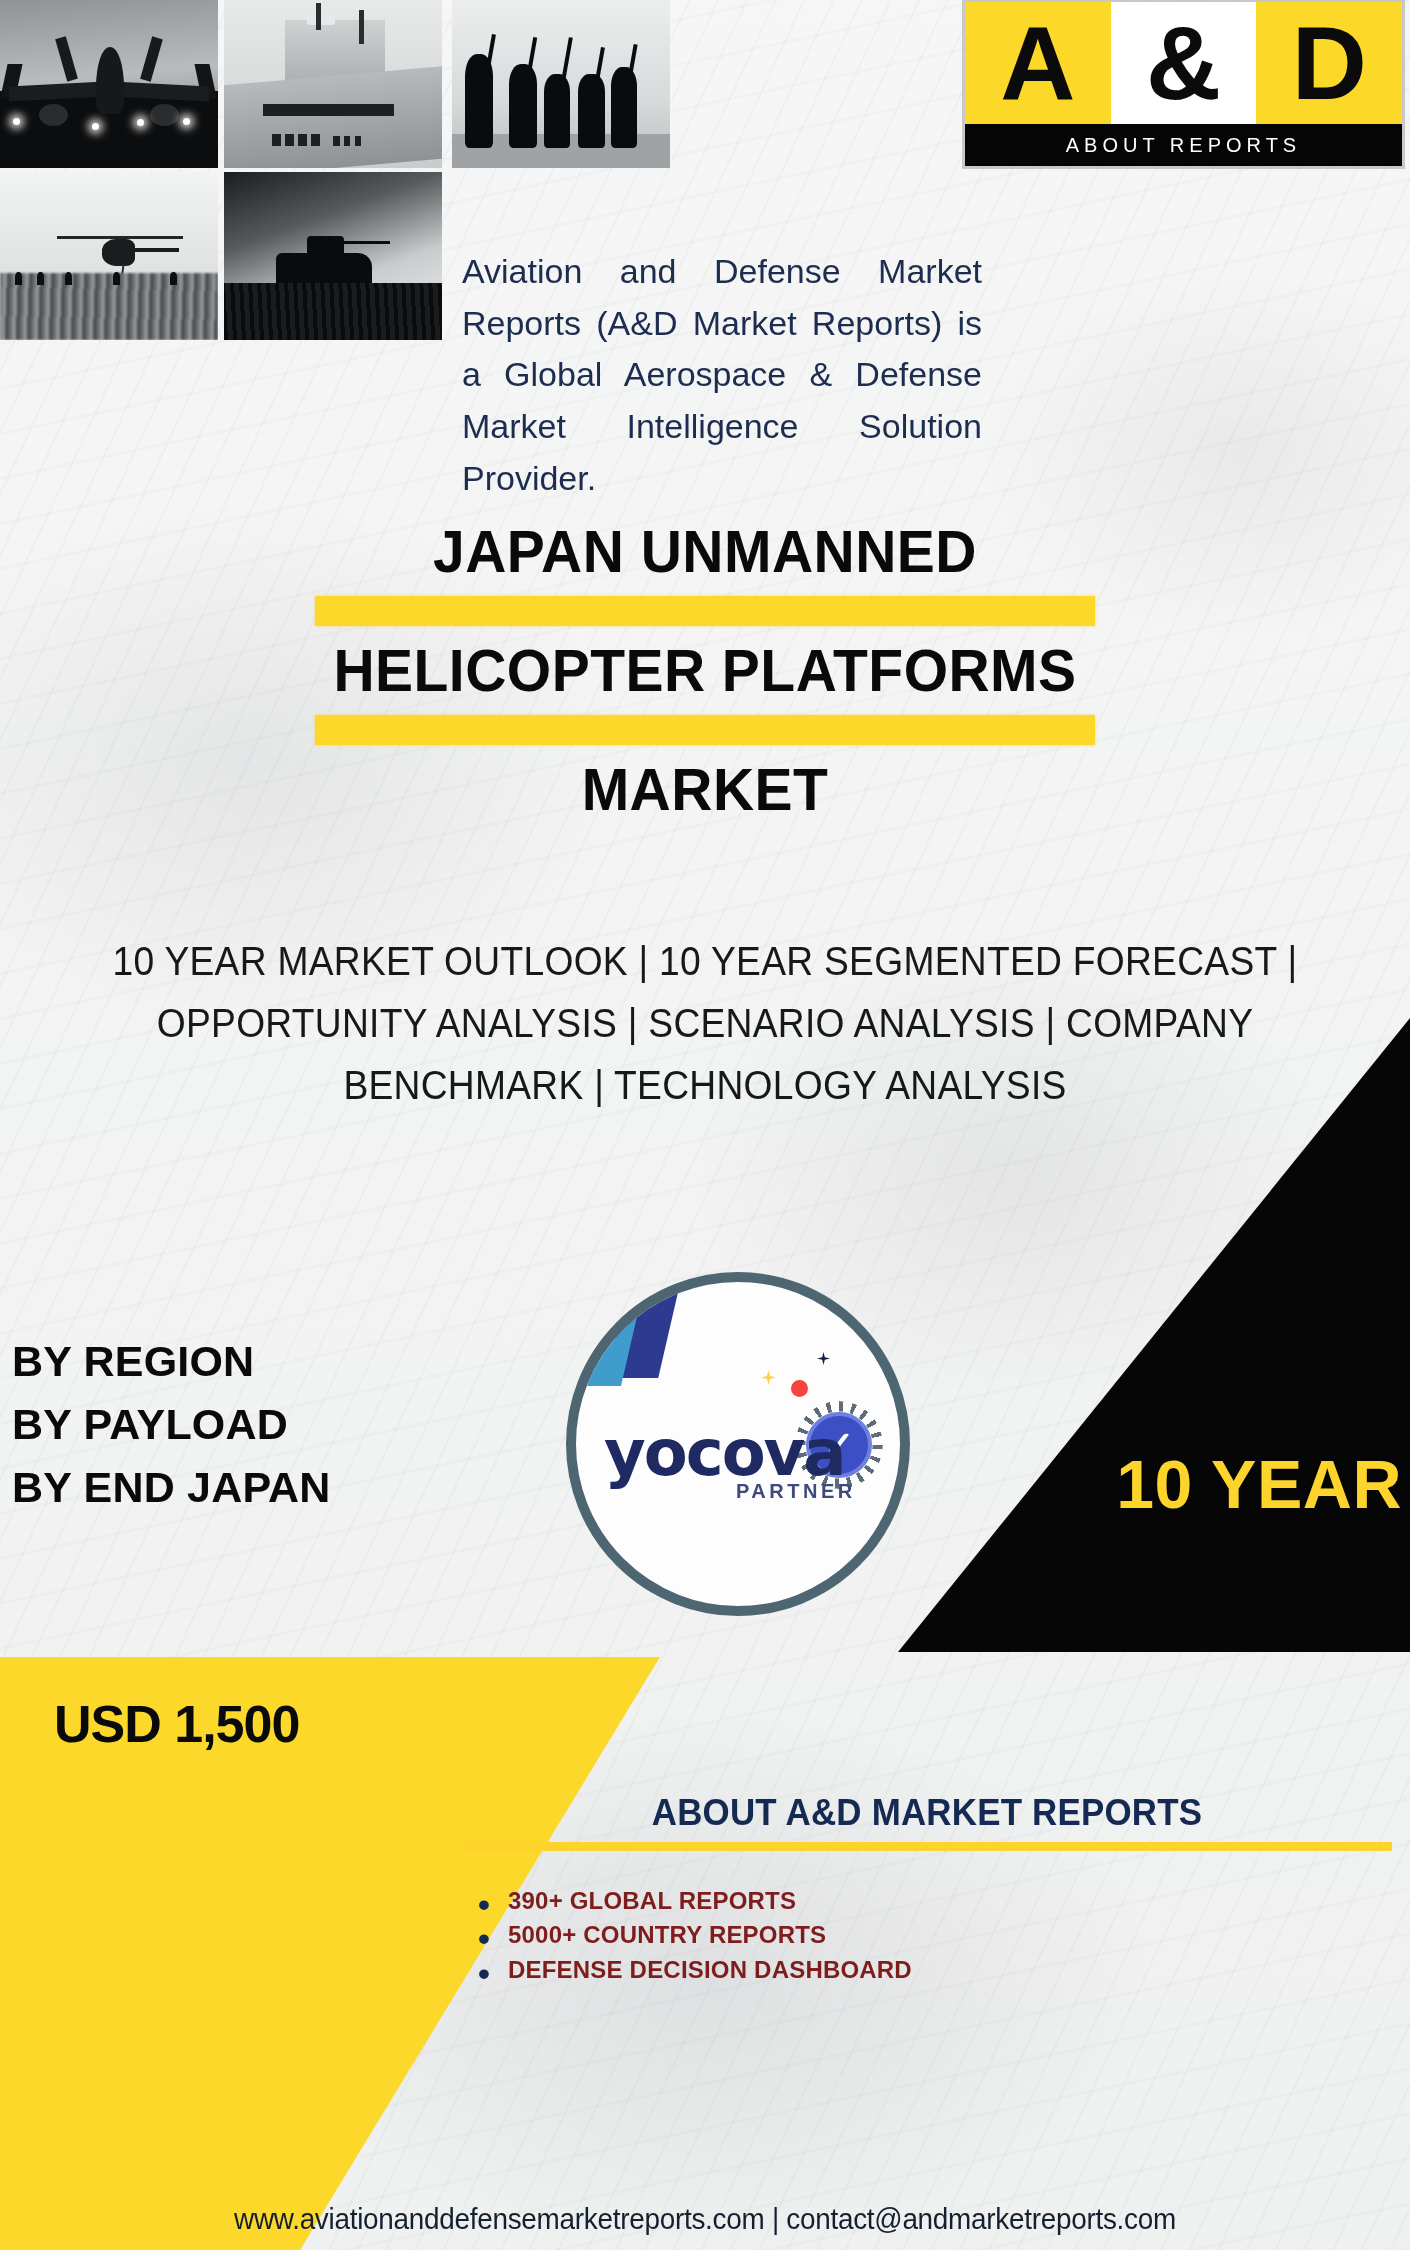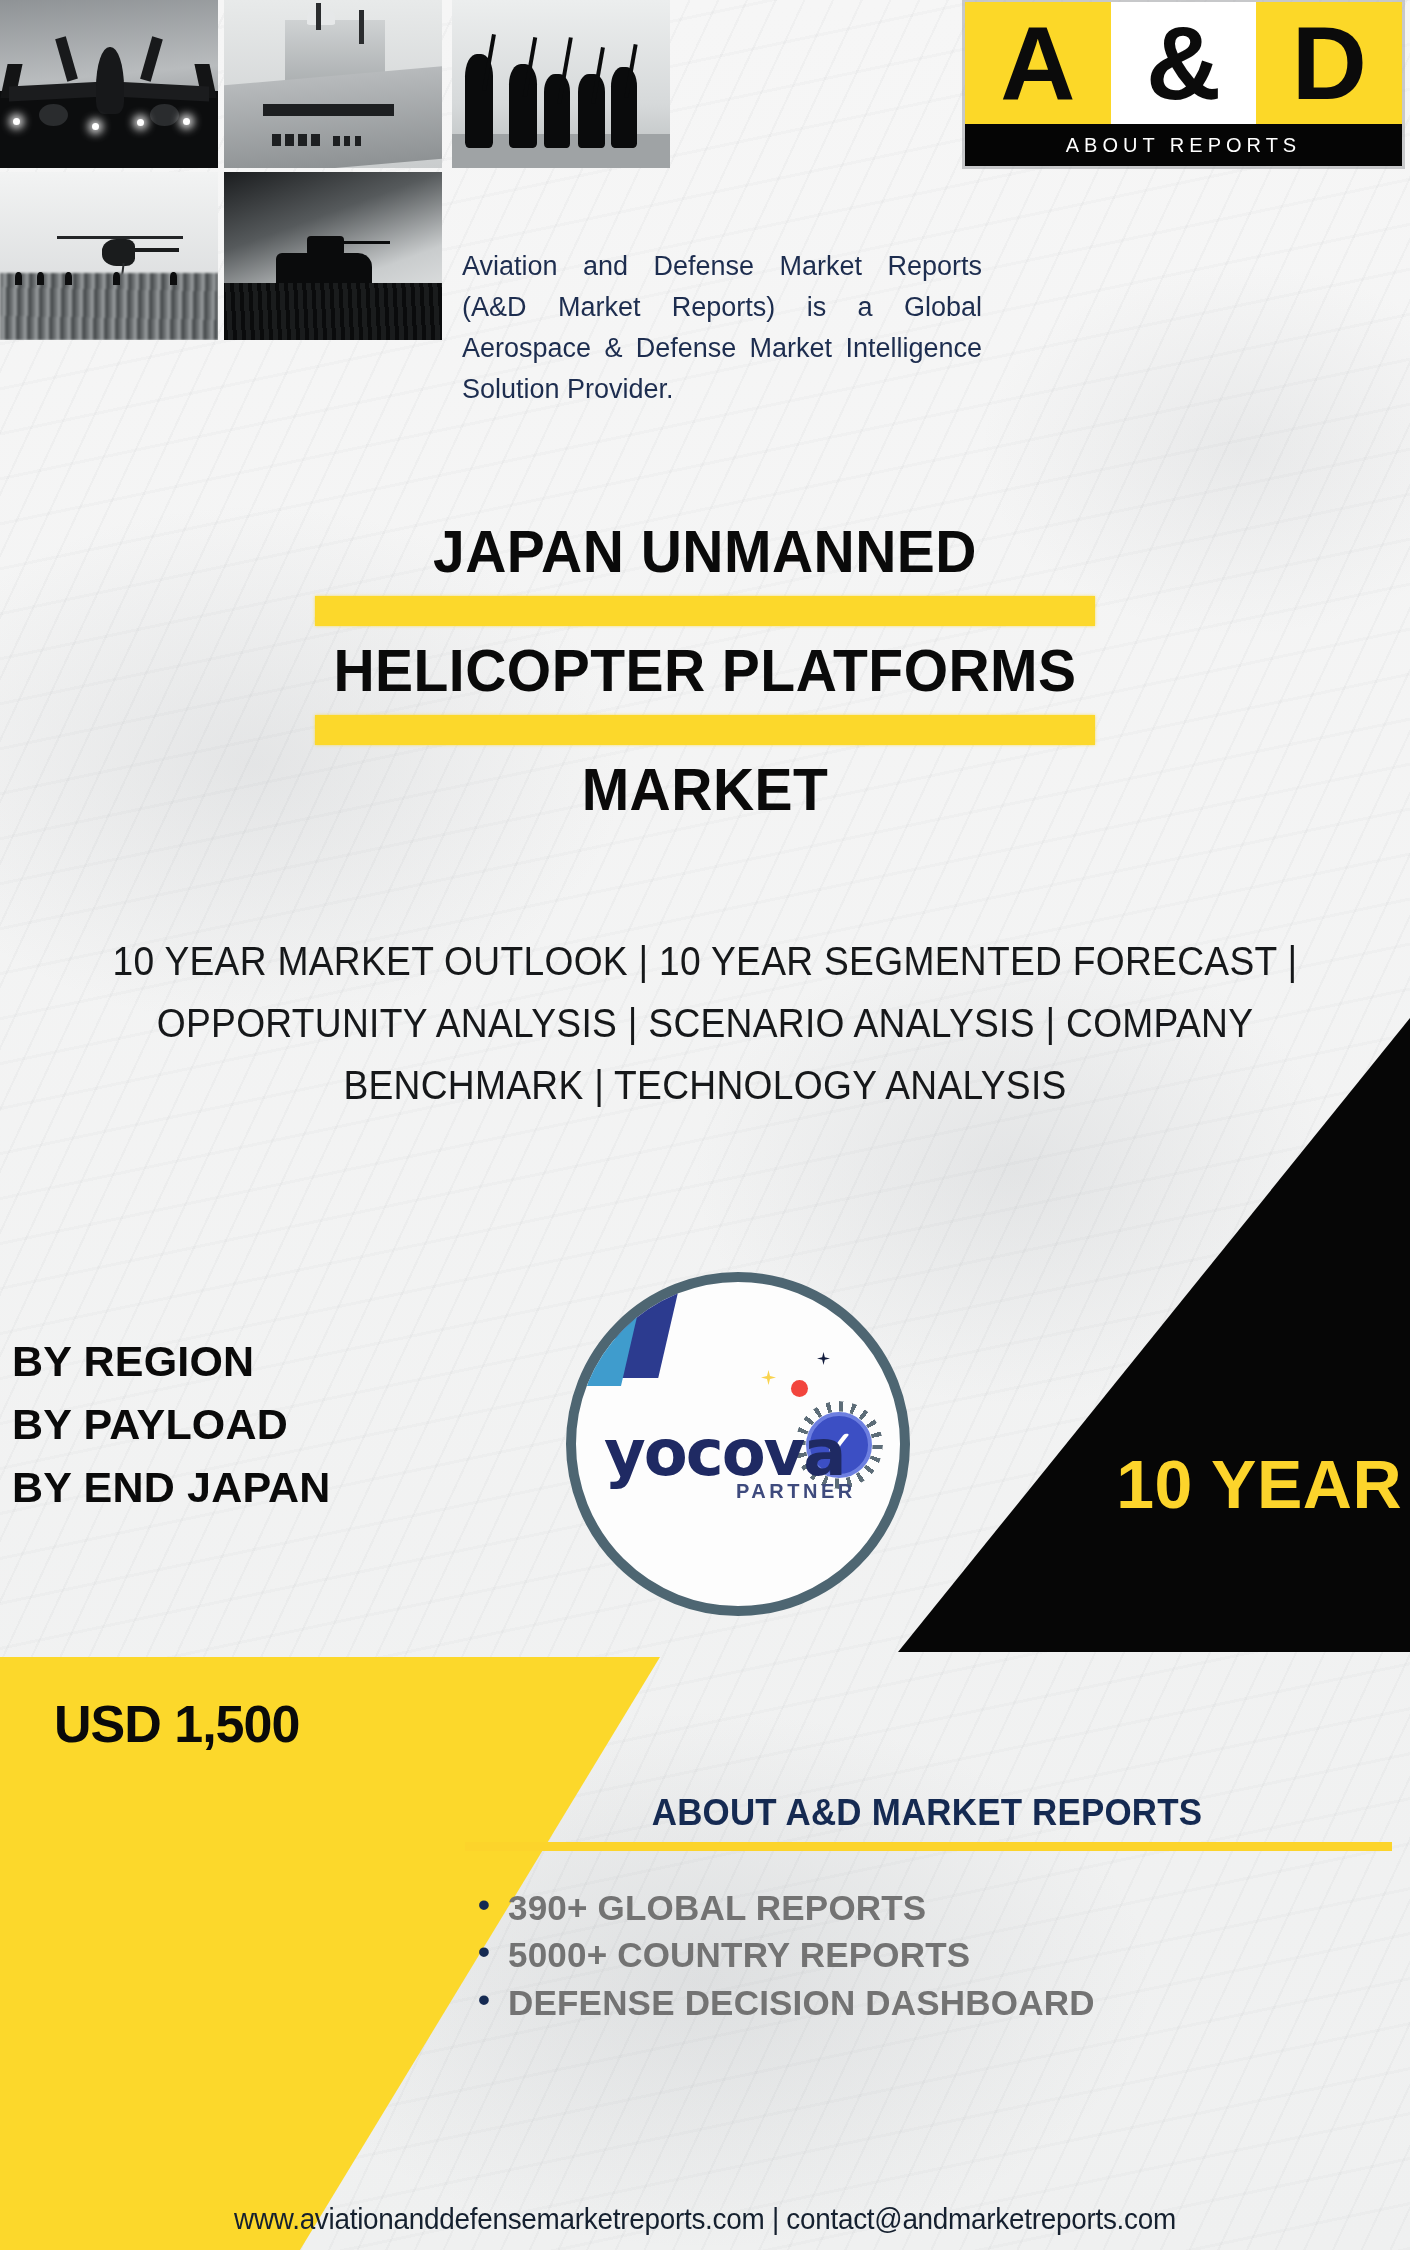--- a/index.html
+++ b/index.html
@@ -118,21 +118,21 @@
     height:42px; background:#050505;
     display:flex; align-items:center; justify-content:center;
   }
   .logo-bar span{
     color:#ffffff; font-size:20px; font-weight:500; letter-spacing:5px;
   }
 
   
   .blurb{
     position:absolute; left:462px; top:246px; width:520px;
-    font-size:27px; line-height:1.52; color:#1d2d4f;
+    font-size:34px; line-height:1.52; color:#1d2d4f;
     text-align:justify; text-align-last:left;
     font-weight:400;
   }
 
   
   .headline{
     position:absolute; left:0; right:0; top:520px;
     text-align:center;
   }
   .hl-line{
@@ -237,21 +237,21 @@
   
   .about{ position:absolute; left:462px; top:1792px; width:930px; z-index:4; }
   .about-title{
     font-size:36px; font-weight:700; color:#152a52; letter-spacing:.2px;
     text-align:center; transform:scaleX(.97);
   }
   .about-rule{ height:9px; background:#fcd42b; margin:8px 0 36px 3px; }
   .about ul{ list-style:none; }
   .about li{
     position:relative; padding-left:46px; margin-bottom:6px;
-    font-size:35px; font-weight:700; color:#737373; line-height:1.18;
+    font-size:24px; font-weight:700; color:#7f1d1d; line-height:1.18;
     letter-spacing:.2px;
   }
   .about li::before{
     content:"•"; position:absolute; left:16px; top:-3px; font-size:34px; color:#152a52;
   }
 
   
   .footer{
     position:absolute; left:0; right:0; bottom:14px; z-index:5;
     text-align:center; font-size:30px; color:#15202f;

